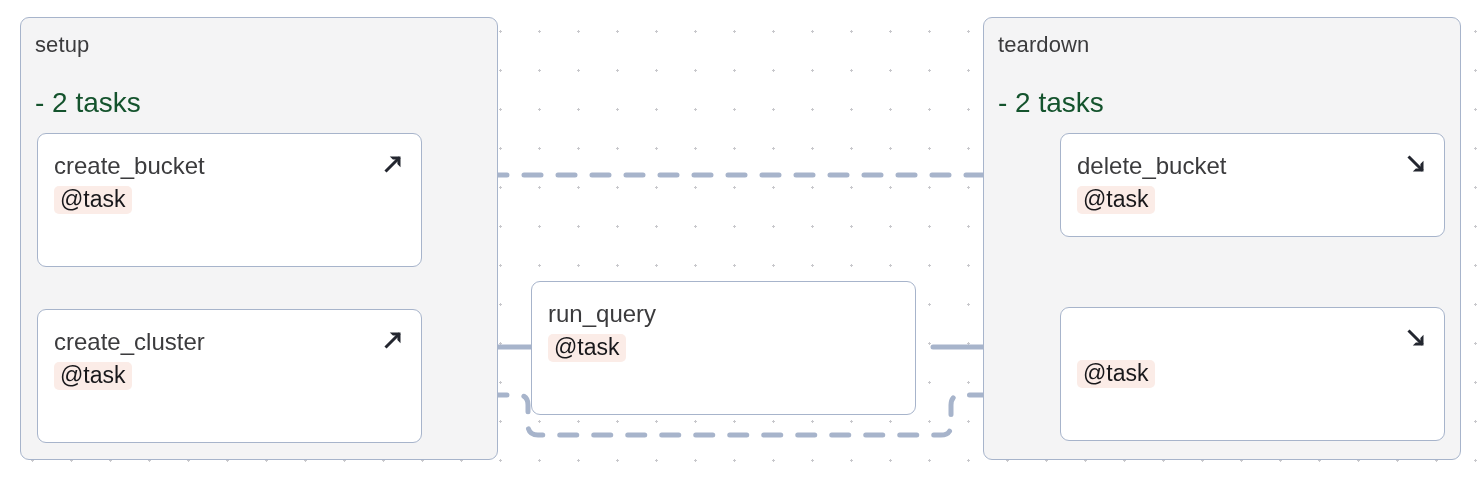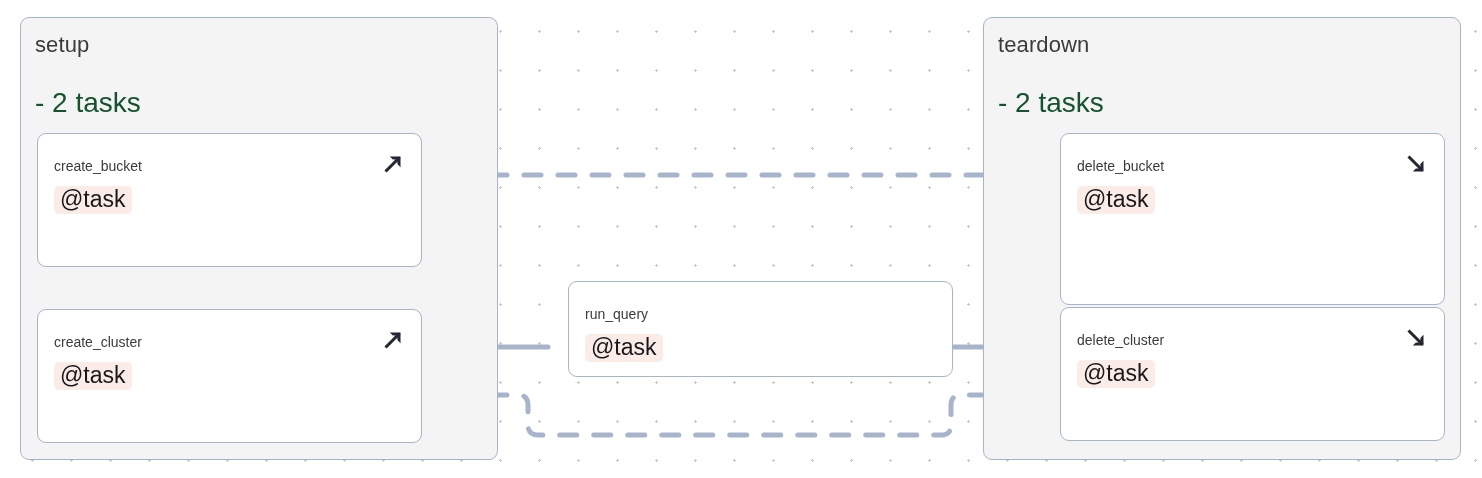--- a/index.html
+++ b/index.html
@@ -65,21 +65,21 @@
     box-sizing: border-box;
     background: #ffffff;
     border: 1.6px solid #a7b4cb;
     border-radius: 9px;
     z-index: 3;
   }
   .node-title {
     position: absolute;
     left: 16px;
     top: 19px;
-    font-size: 14px;
+    font-size: 24px;
     line-height: 26px;
     color: #3b3b3d;
     white-space: nowrap;
   }
   .node-badge {
     position: absolute;
     left: 16px;
     top: 52px;
     font-size: 23px;
     line-height: 23px;
@@ -147,38 +147,37 @@
     <div class="node-title">create_cluster</div>
     <div class="node-badge">@task</div>
     <div class="node-arrow">
       <svg viewBox="0 0 26 26" width="26" height="26" xmlns="http://www.w3.org/2000/svg">
         <path d="M5.5 20.5 L19.5 6.5" stroke="currentColor" stroke-width="3" stroke-linecap="butt" fill="none"></path>
         <path d="M20.5 5.5 L20.5 16.2 L17.4 13.1 L17.4 8.6 L12.9 8.6 L9.8 5.5 Z" fill="currentColor"></path>
       </svg>
     </div>
   </div>
 
-  <div class="node" style="left:568px; top:281px; width:385px; height:96px;text-align:center;">
+  <div class="node" style="left:531px; top:281px; width:385px; height:134px;text-align:center;">
     <div class="node-title">run_query</div>
     <div class="node-badge">@task</div>
   </div>
 
-  <div class="node" style="left:1060px; top:133px; width:385px; height:172px;">
+  <div class="node" style="left:1060px; top:133px; width:385px; height:104px;">
     <div class="node-title">delete_bucket</div>
     <div class="node-badge">@task</div>
     <div class="node-arrow">
       <svg viewBox="0 0 26 26" width="26" height="26" xmlns="http://www.w3.org/2000/svg">
         <path d="M5.5 5.5 L19.5 19.5" stroke="currentColor" stroke-width="3" stroke-linecap="butt" fill="none"></path>
         <path d="M20.5 20.5 L9.8 20.5 L12.9 17.4 L17.4 17.4 L17.4 12.9 L20.5 9.8 Z" fill="currentColor"></path>
       </svg>
     </div>
   </div>
 
   <div class="node" style="left:1060px; top:307px; width:385px; height:134px;">
-    <div class="node-title">delete_cluster</div>
     <div class="node-badge">@task</div>
     <div class="node-arrow">
       <svg viewBox="0 0 26 26" width="26" height="26" xmlns="http://www.w3.org/2000/svg">
         <path d="M5.5 5.5 L19.5 19.5" stroke="currentColor" stroke-width="3" stroke-linecap="butt" fill="none"></path>
         <path d="M20.5 20.5 L9.8 20.5 L12.9 17.4 L17.4 17.4 L17.4 12.9 L20.5 9.8 Z" fill="currentColor"></path>
       </svg>
     </div>
   </div>
 
 </div>

